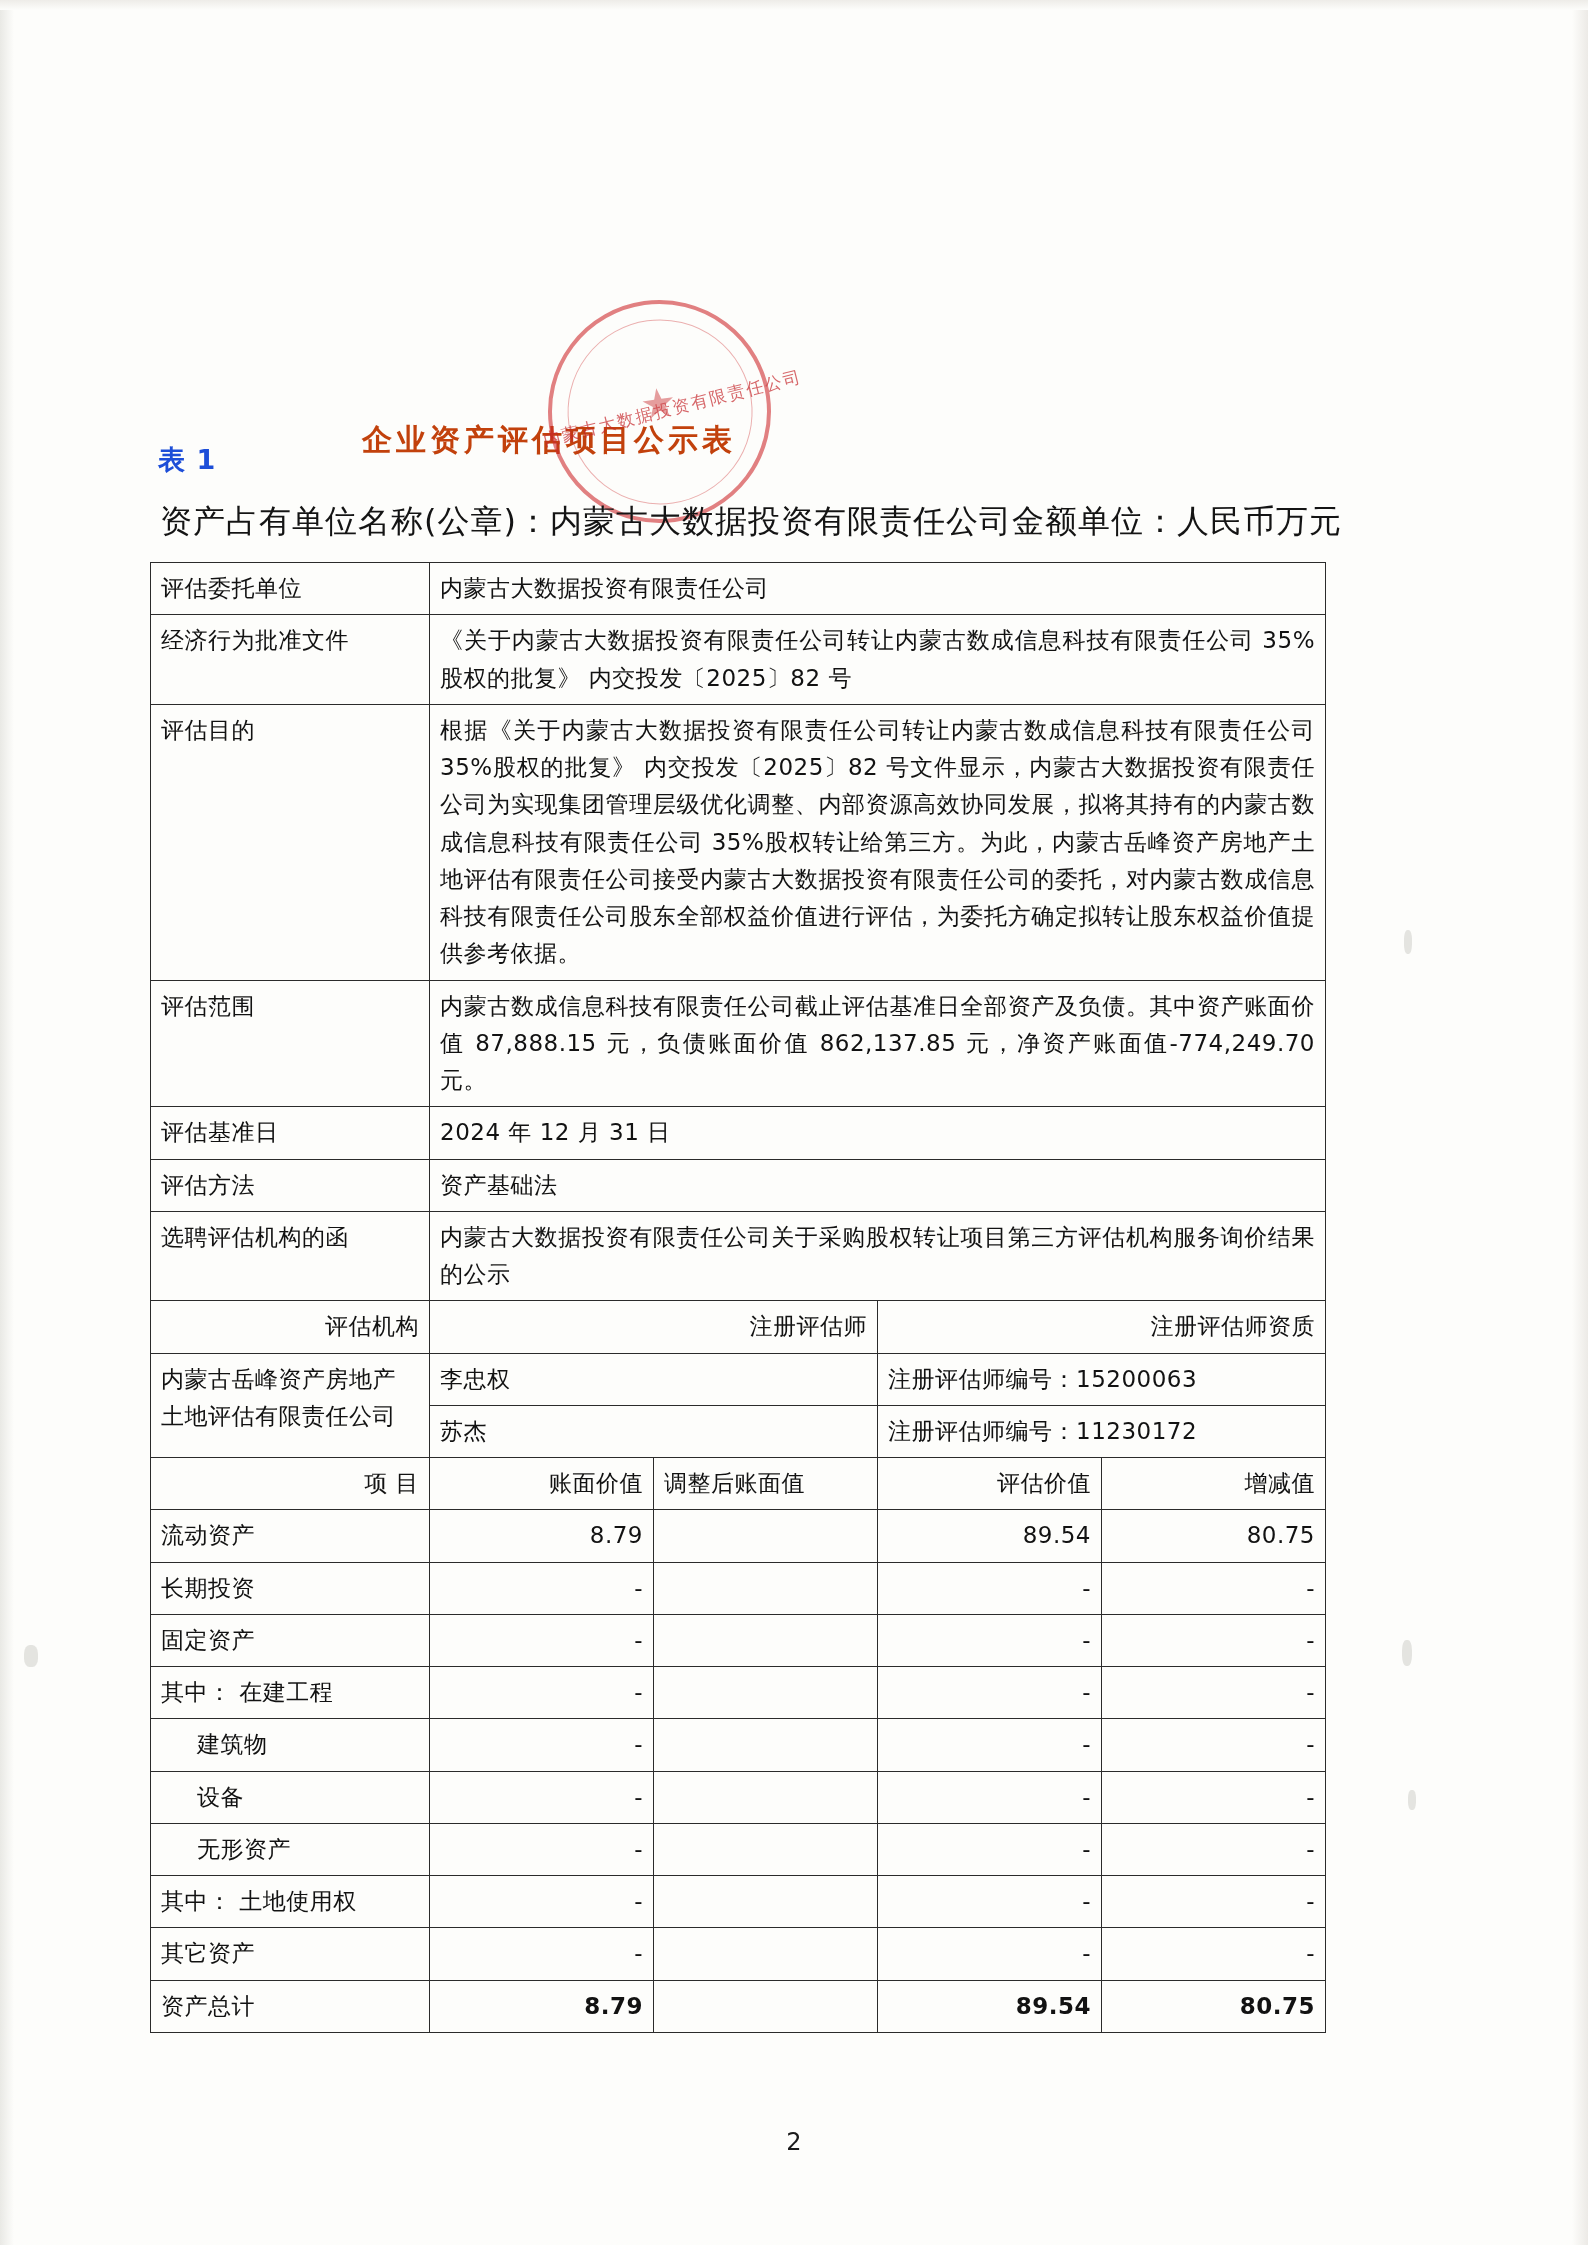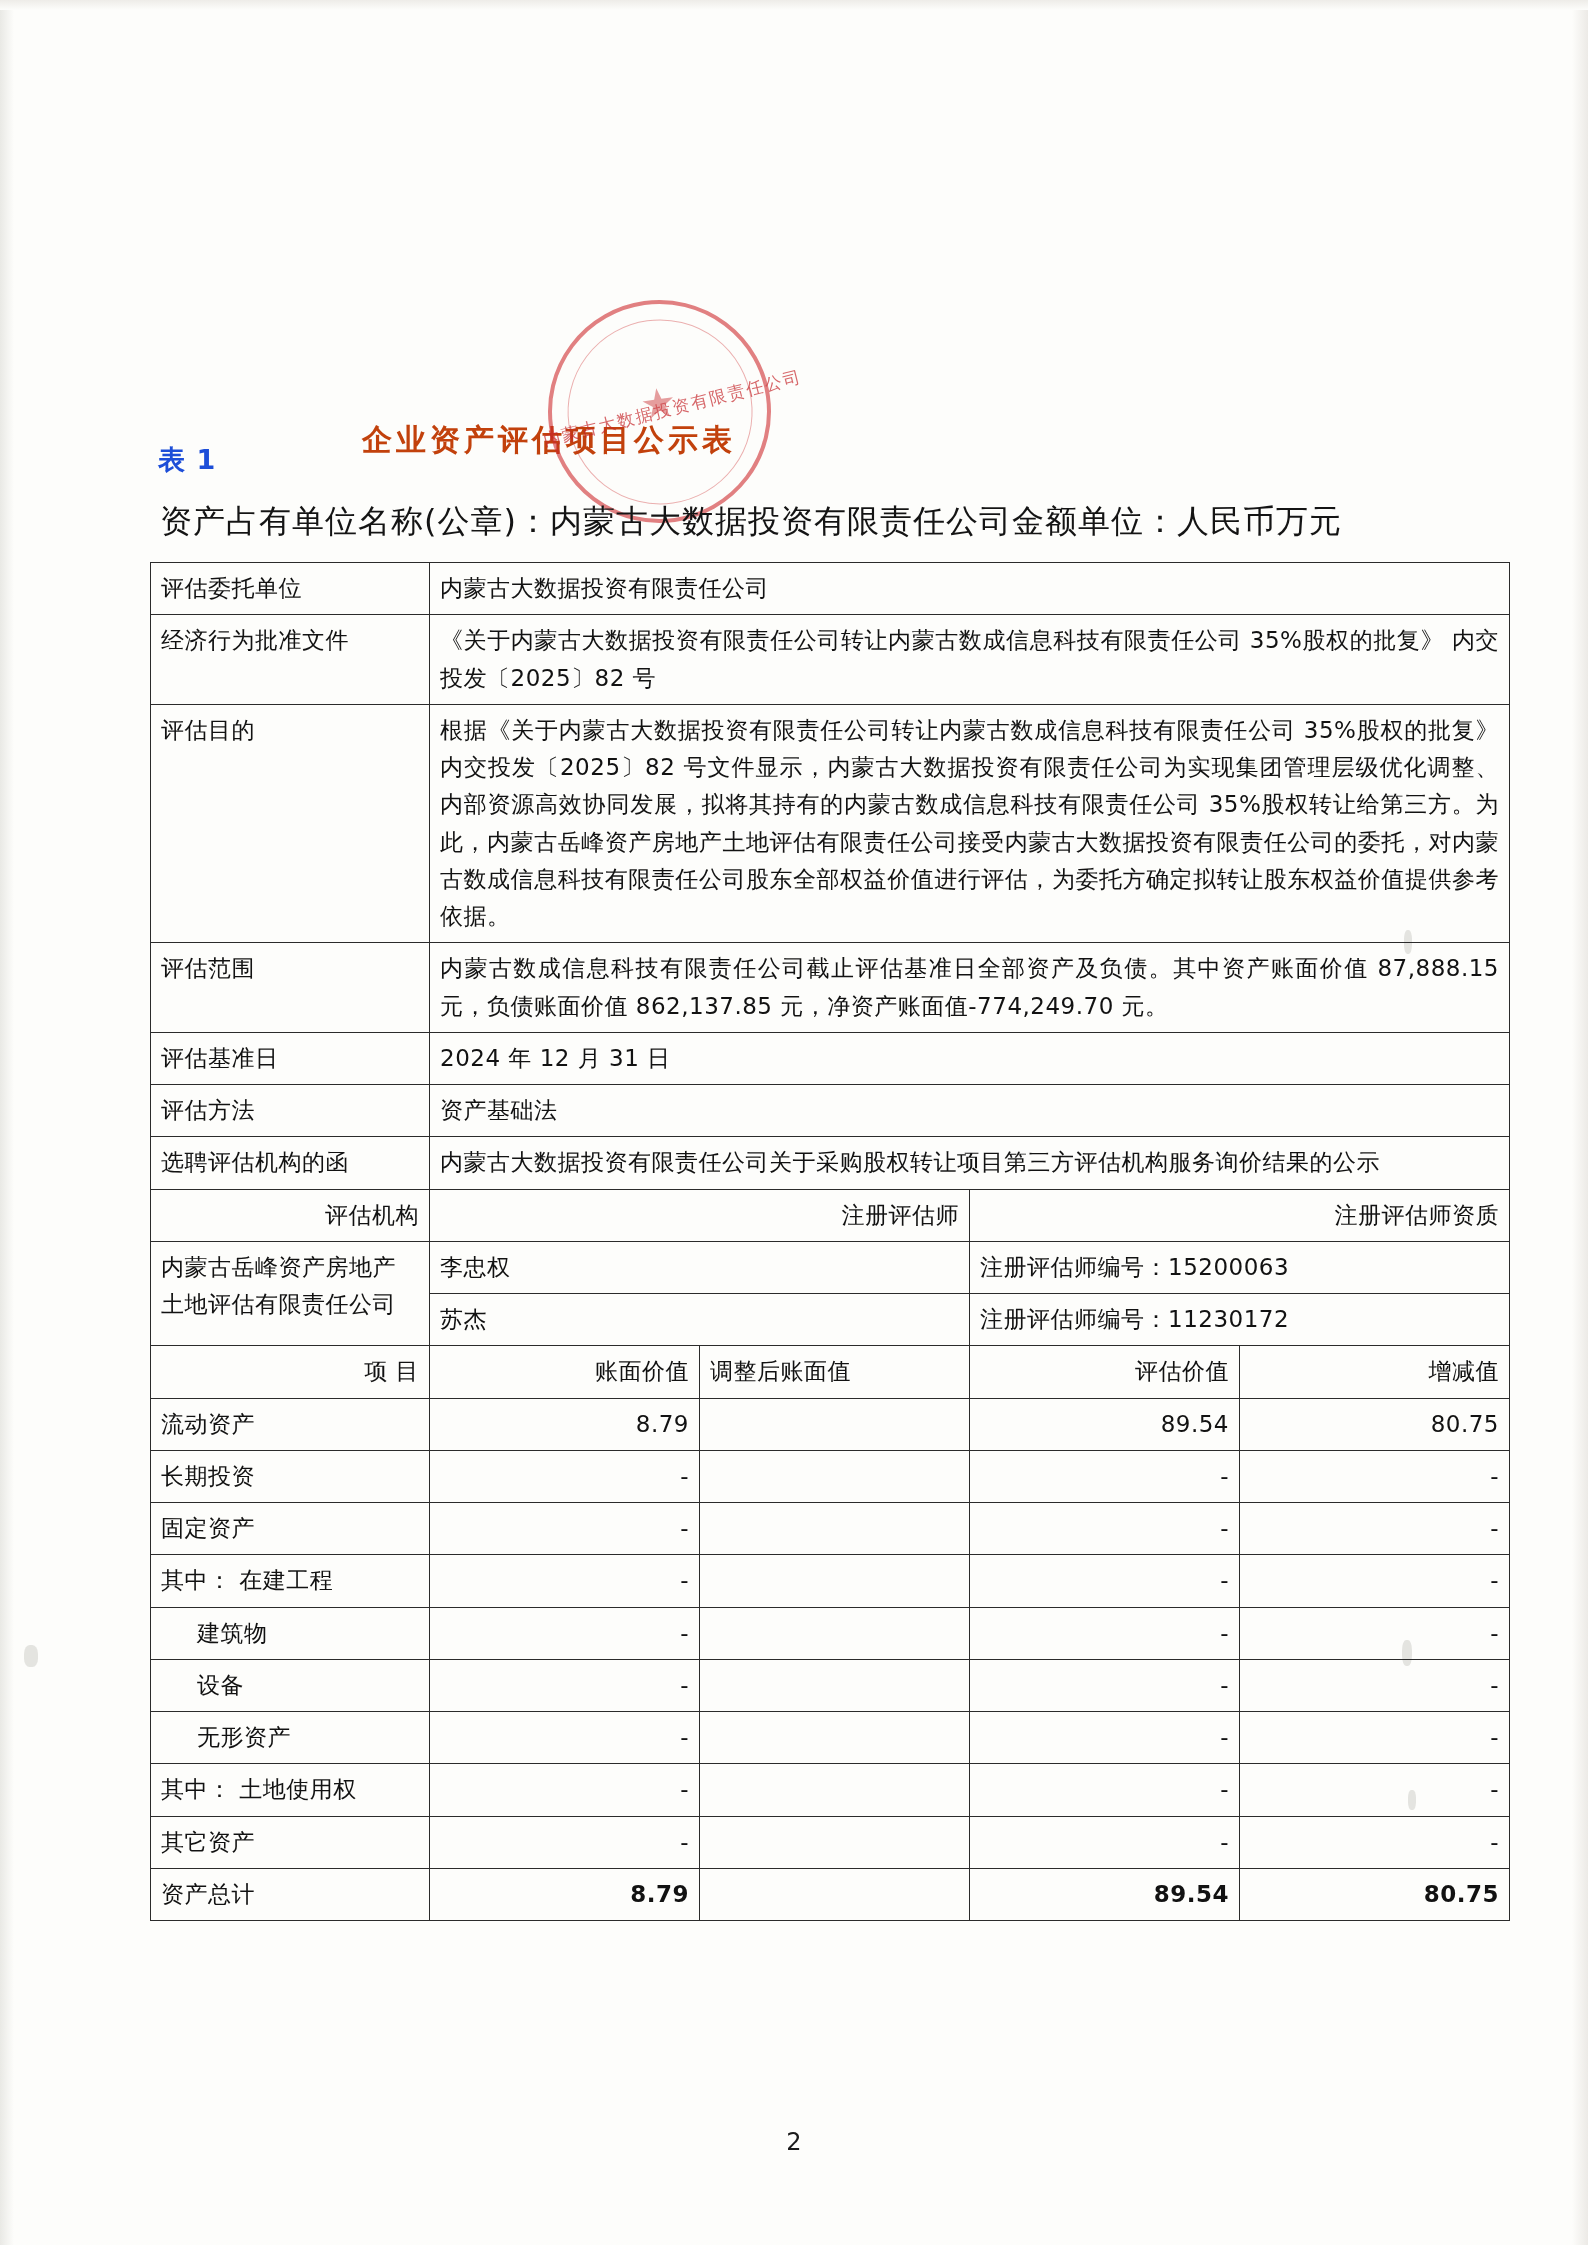--- a/index.html
+++ b/index.html
@@ -120,21 +120,21 @@
     font-size: 32px;
     letter-spacing: 1px;
     color: #141414;
     white-space: nowrap;
   }
 
   
   table.main {
     margin-top: 18px;
     border-collapse: collapse;
-    width: 1360px;
+    width: 1176px;
     table-layout: fixed;
   }
   table.main td {
     border: 1.6px solid #2b2b2b;
     padding: 7px 10px;
     font-size: 23px;
     line-height: 1.62;
     vertical-align: top;
     color: #121212;
     letter-spacing: 0.5px;

